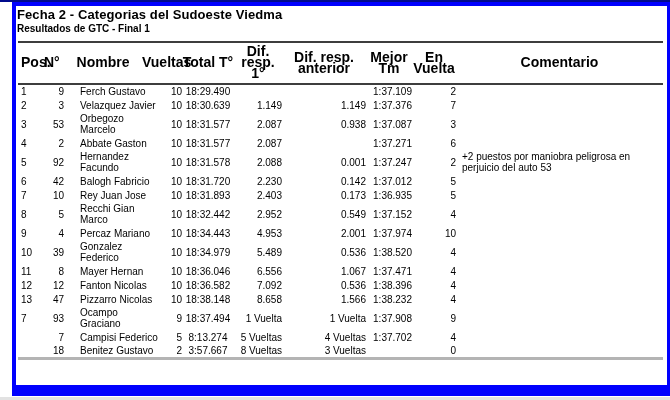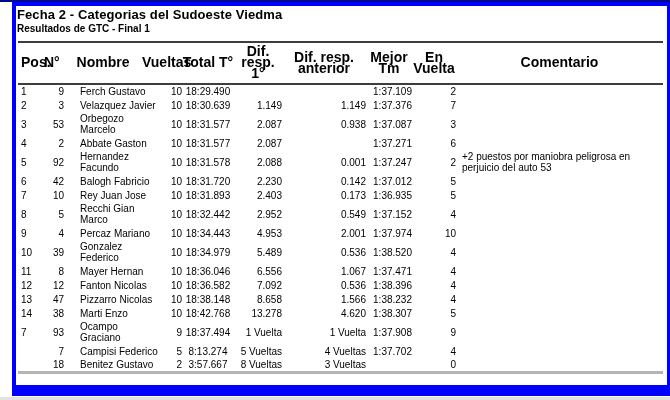--- a/index.html
+++ b/index.html
@@ -226,32 +226,20 @@
             <td class="col-nombre">Pizzarro Nicolas</td>
             <td class="col-vueltas">10</td>
             <td class="col-total">18:38.148</td>
             <td class="col-dif1">8.658</td>
             <td class="col-difant">1.566</td>
             <td class="col-mejor">1:38.232</td>
             <td class="col-envuelta">4</td>
             <td class="col-comentario"></td>
           </tr>
           <tr>
-            <td class="col-pos">14</td>
-            <td class="col-num">38</td>
-            <td class="col-nombre">Marti Enzo</td>
-            <td class="col-vueltas">10</td>
-            <td class="col-total">18:42.768</td>
-            <td class="col-dif1">13.278</td>
-            <td class="col-difant">4.620</td>
-            <td class="col-mejor">1:38.307</td>
-            <td class="col-envuelta">5</td>
-            <td class="col-comentario"></td>
-          </tr>
-          <tr>
             <td class="col-pos">7</td>
             <td class="col-num">93</td>
             <td class="col-nombre">Ocampo
 Graciano</td>
             <td class="col-vueltas">9</td>
             <td class="col-total">18:37.494</td>
             <td class="col-dif1">1 Vuelta</td>
             <td class="col-difant">1 Vuelta</td>
             <td class="col-mejor">1:37.908</td>
             <td class="col-envuelta">9</td>

